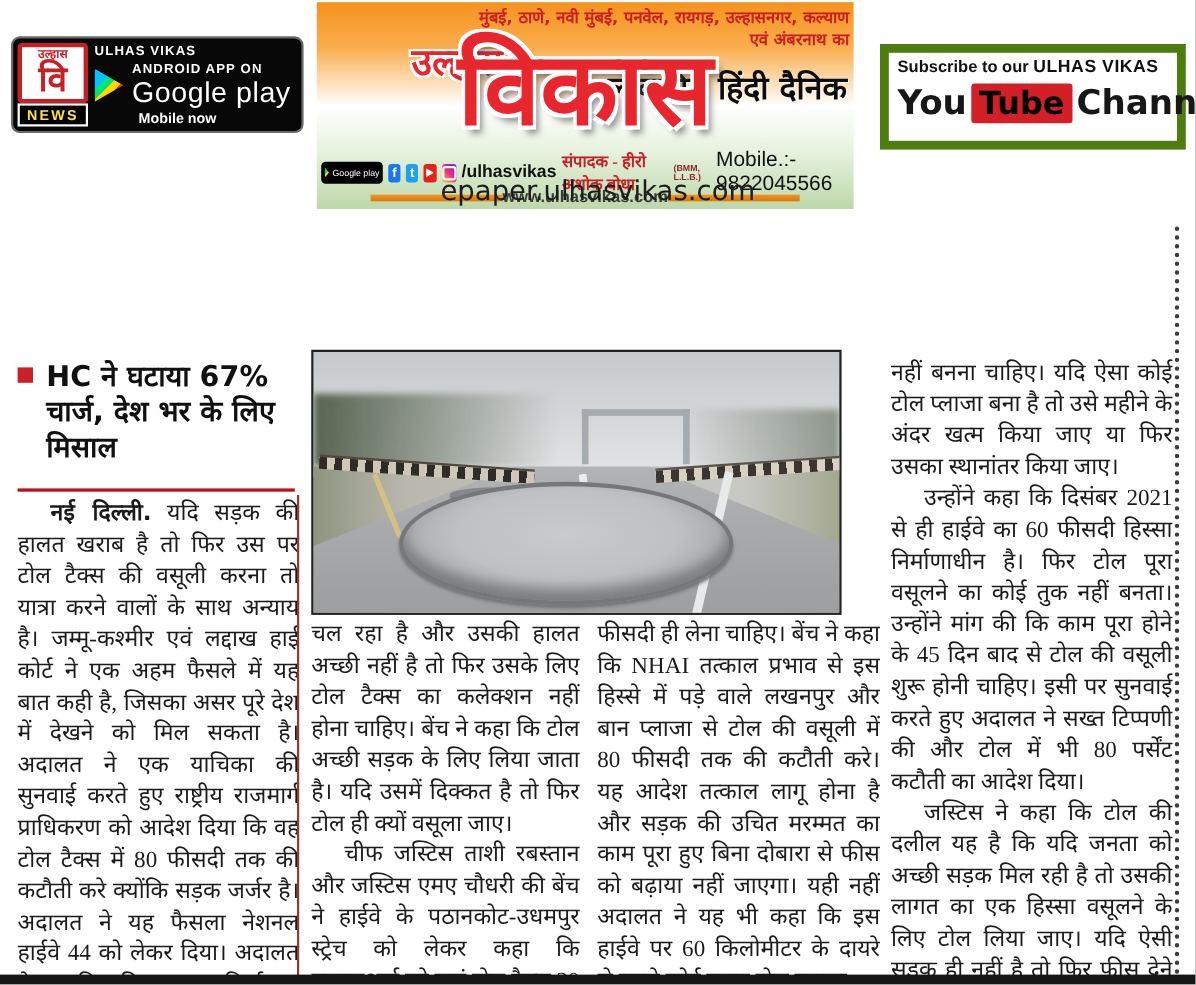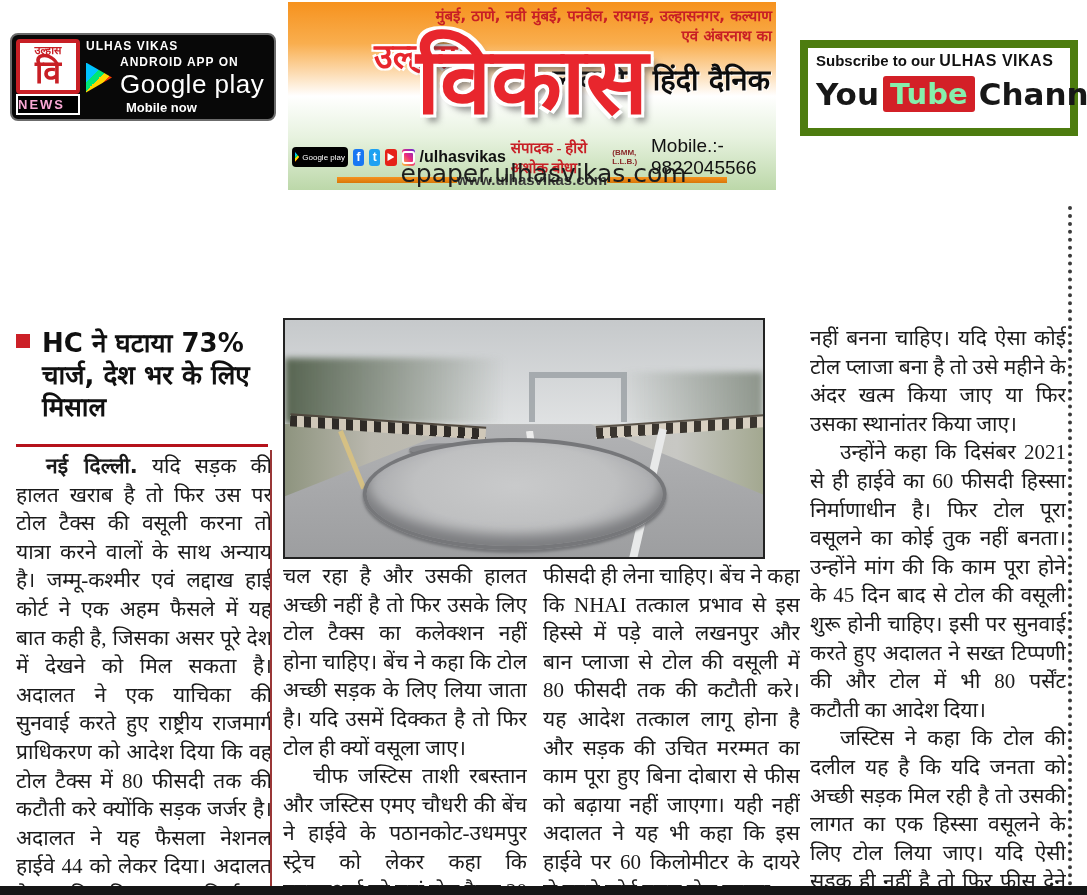--- a/index.html
+++ b/index.html
@@ -6,22 +6,22 @@
   .page{position:relative;width:1087px;height:895px;background:#ffffff;overflow:hidden;
         font-family:"Liberation Sans", sans-serif;color:#111;}
   
   .left-badge{position:absolute;left:10px;top:33px;width:266px;height:88px;background:#080808;
       border:2px solid #6b6b6b;border-radius:8px;display:flex;gap:6px;padding:4px;box-sizing:border-box;}
   .logo-box{width:64px;display:flex;flex-direction:column;}
   .logo-frame{flex:1;background:#fff;border:4px solid #c81f25;border-radius:4px;display:flex;
       flex-direction:column;align-items:center;justify-content:center;color:#c81f25;line-height:1;}
   .logo-top{font-size:11px;font-weight:bold;}
   .logo-main{font-size:32px;font-weight:bold;font-family:"DejaVu Sans",sans-serif;}
-  .logo-news{background:#000;color:#f9a8d4;border:2px solid #fff;font-size:13px;font-weight:bold;
-      text-align:left;letter-spacing:2px;line-height:17px;}
+  .logo-news{background:#000;color:#fde047;border:2px solid #fff;font-size:13px;font-weight:bold;
+      text-align:center;letter-spacing:2px;line-height:17px;}
   .badge-right{flex:1;color:#fff;position:relative;}
   .badge-brand{font-size:12px;font-weight:bold;letter-spacing:1px;}
   .badge-row{display:flex;align-items:center;gap:8px;margin-top:2px;}
   .play-tri{width:26px;height:30px;clip-path:polygon(0 0,100% 50%,0 100%);
       background:linear-gradient(135deg,#00c4ff 0 34%,#00e676 34% 50%,#ffd600 50% 66%,#ff3d00 66%);}
   .badge-android{font-size:12px;font-weight:bold;letter-spacing:1px;}
   .badge-gplay{font-size:26px;letter-spacing:.5px;}
   .badge-install{position:absolute;left:40px;bottom:0;font-size:13px;font-weight:bold;}
   
   .masthead{position:absolute;left:288px;top:2px;width:488px;height:188px;
@@ -59,21 +59,21 @@
   .site-bar{width:120px;height:6px;background:linear-gradient(180deg,#f6921e,#d97708);}
   .site-url{font-size:15px;font-weight:bold;color:#3a3a3a;}
   
   .right-badge{position:absolute;left:800px;top:40px;width:278px;height:96px;background:#fff;
       border:8px solid #4d7c0f;display:flex;box-sizing:border-box;padding:4px 2px 4px 8px;gap:4px;}
   .sub-col{flex:1;}
   .sub-line1{font-size:15px;font-weight:bold;color:#111;white-space:nowrap;}
   .sub-line1 b{font-size:16px;letter-spacing:.5px;}
   .yt-line{display:flex;align-items:center;gap:4px;margin-top:6px;font-family:"DejaVu Sans",sans-serif;}
   .yt-you,.yt-channel{font-size:31px;font-weight:bold;color:#171717;}
-  .yt-tube{background:#d32027;color:#86efac;font-size:29px;font-weight:bold;border-radius:3px;
+  .yt-tube{background:#d32027;color:#000000;font-size:29px;font-weight:bold;border-radius:3px;
       padding:1px 7px;}
   
   .pageinfo{position:absolute;left:0;top:160px;width:100%;text-align:center;color:#1d1d1d;
       font-size:25px;line-height:27px;font-family:"DejaVu Sans",sans-serif;}
   
   .headline{position:absolute;left:10px;top:220px;width:1060px;text-align:center;color:#191919;
       font-size:60px;font-weight:bold;white-space:nowrap;font-family:"DejaVu Sans",sans-serif;}
   .subhead{position:absolute;left:16px;top:327px;width:252px;padding-left:26px;box-sizing:border-box;
       font-size:26px;line-height:32px;font-weight:bold;color:#101010;font-family:"DejaVu Sans",sans-serif;}
   .subhead .bullet{position:absolute;left:0;top:7px;width:14px;height:14px;background:#cc2027;}
@@ -196,21 +196,21 @@
 
   </div>
 
   <div class="pageinfo">
     <div>epaper.ulhasvikas.com</div>
   </div>
 
 
   <div class="subhead">
     <span class="bullet"></span>
-    <span>HC ने घटाया 73% चार्ज, देश भर के लिए मिसाल</span>
+    <span>HC ने घटाया 67% चार्ज, देश भर के लिए मिसाल</span>
   </div>
   <div class="red-rule"></div>
 
   <div class="body-col col1">
     <p class="indent"><span class="dateline">नई दिल्ली.</span><span> यदि सड़क की हालत खराब है तो फिर उस पर टोल टैक्स की वसूली करना तो यात्रा करने वालों के साथ अन्याय है। जम्मू-कश्मीर एवं लद्दाख हाई कोर्ट ने एक अहम फैसले में यह बात कही है, जिसका असर पूरे देश में देखने को मिल सकता है। अदालत ने एक याचिका की सुनवाई करते हुए राष्ट्रीय राजमार्ग प्राधिकरण को आदेश दिया कि वह टोल टैक्स में 80 फीसदी तक की कटौती करे क्योंकि सड़क जर्जर है। अदालत ने यह फैसला नेशनल हाईवे 44 को लेकर दिया। अदालत ने कहा कि यदि सड़क पर निर्माण</span></p>
   </div>
   <div class="col-rule"></div>
 
   <div class="photo">
     <div class="ph-sky"></div>

